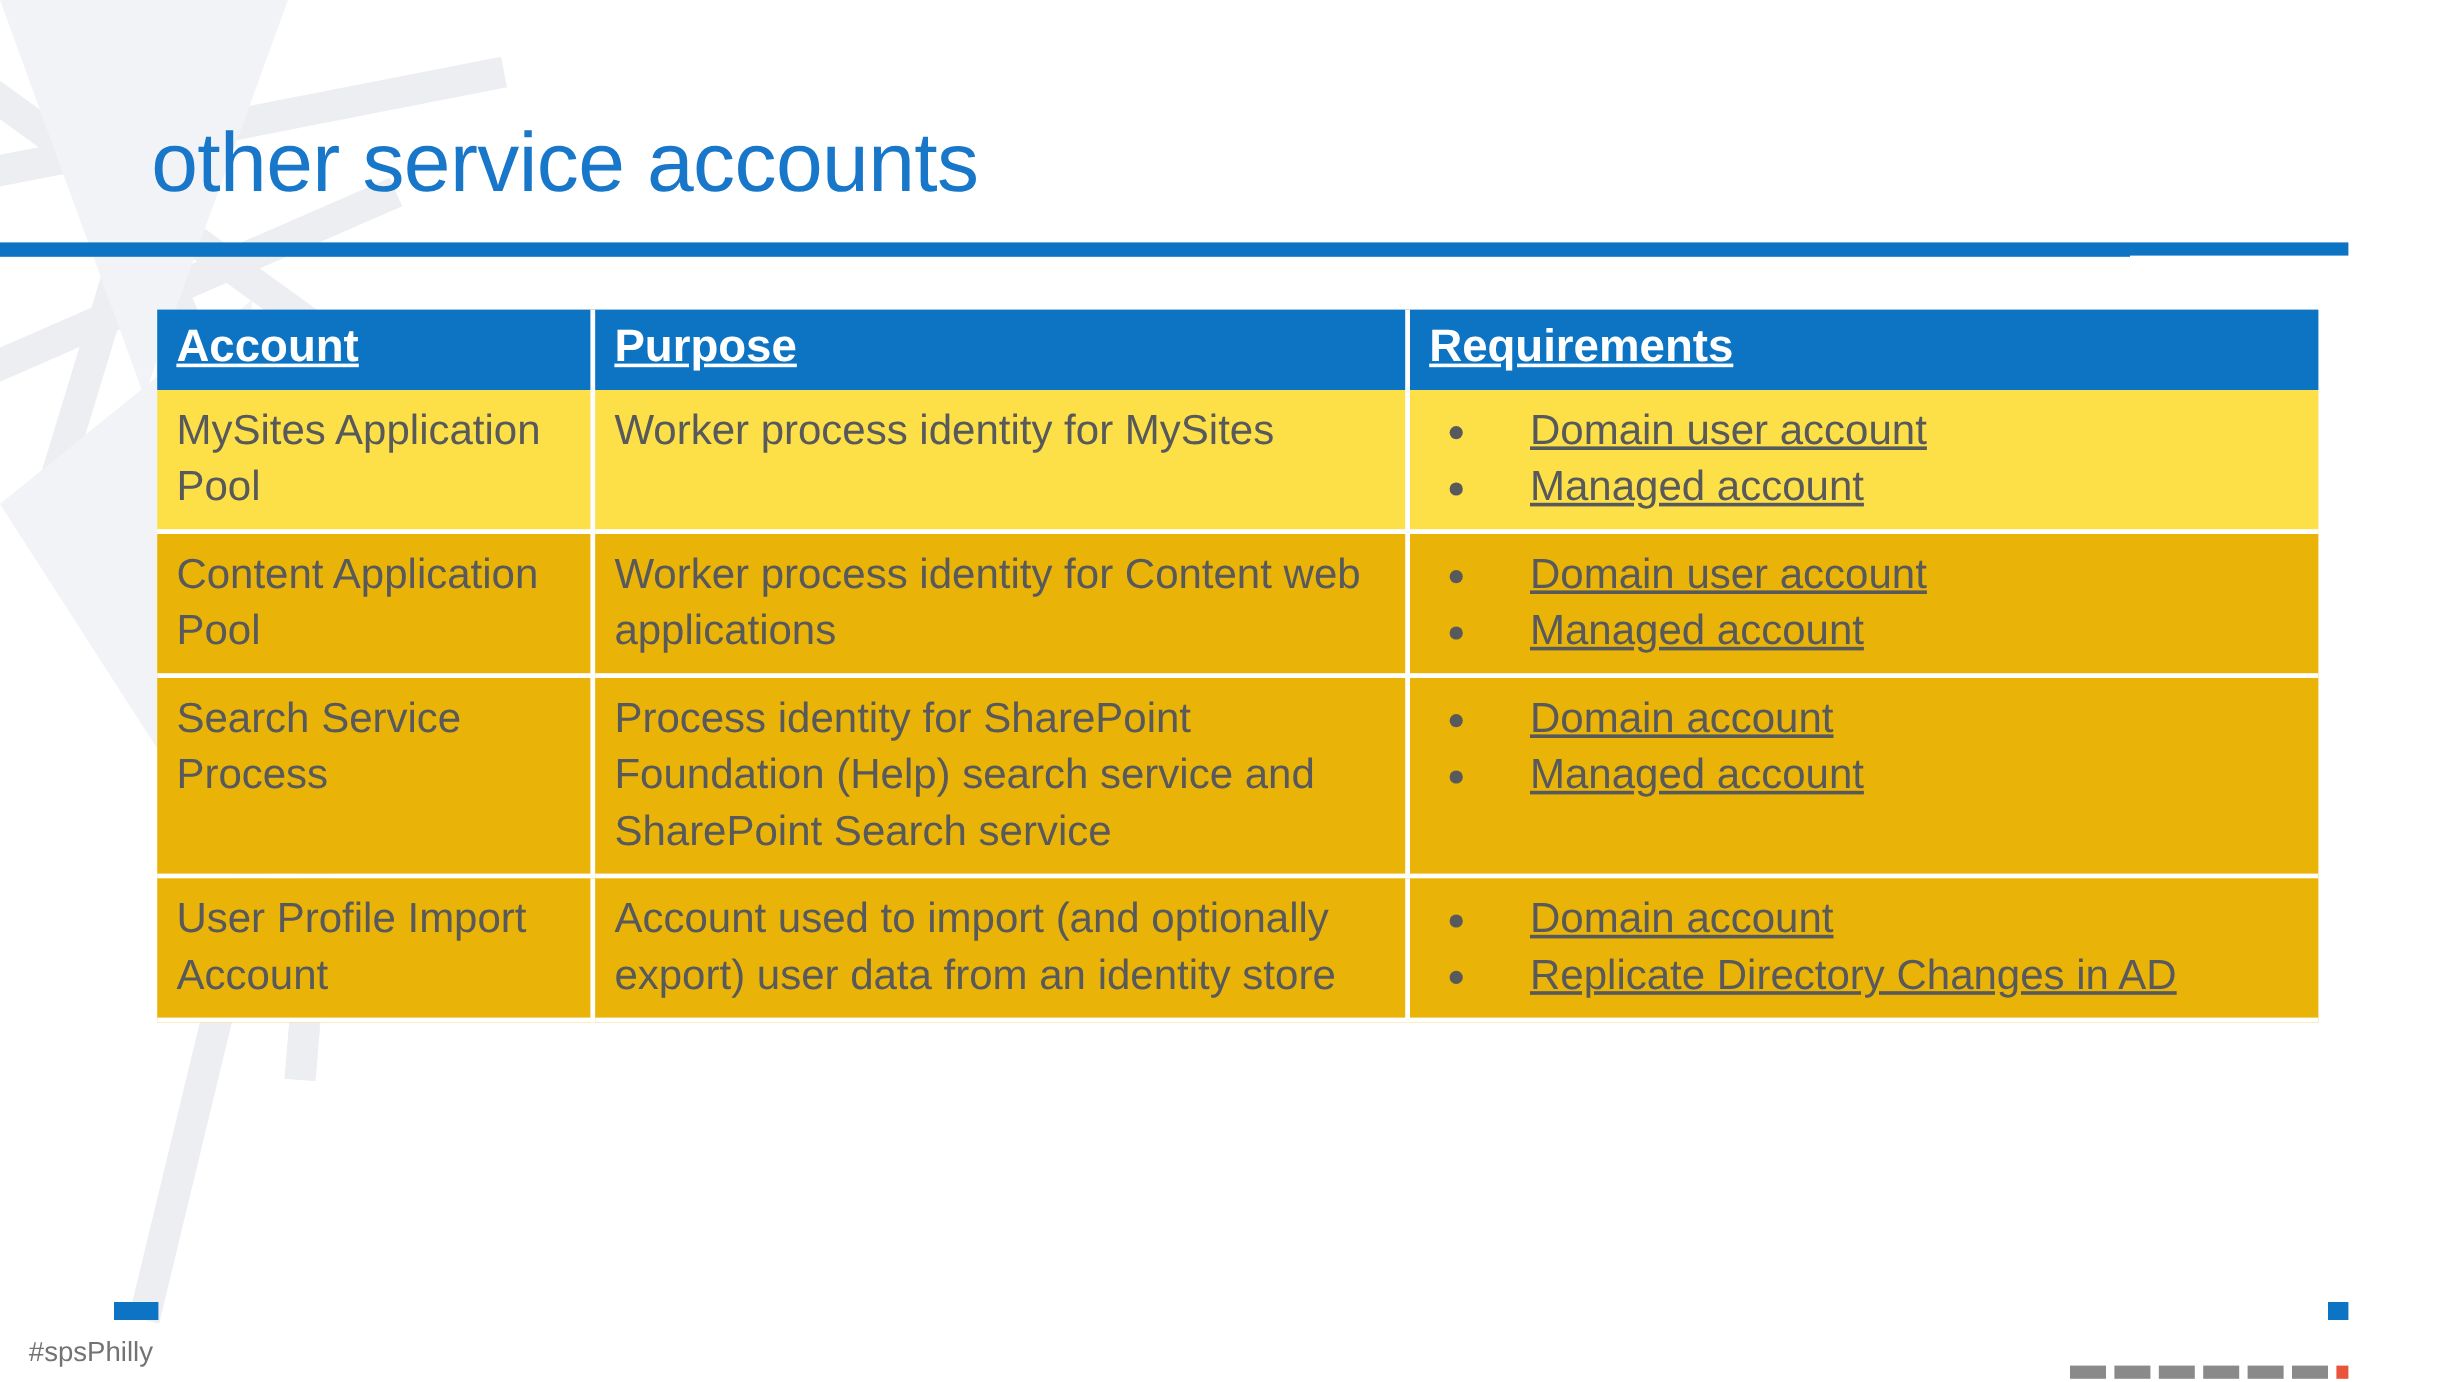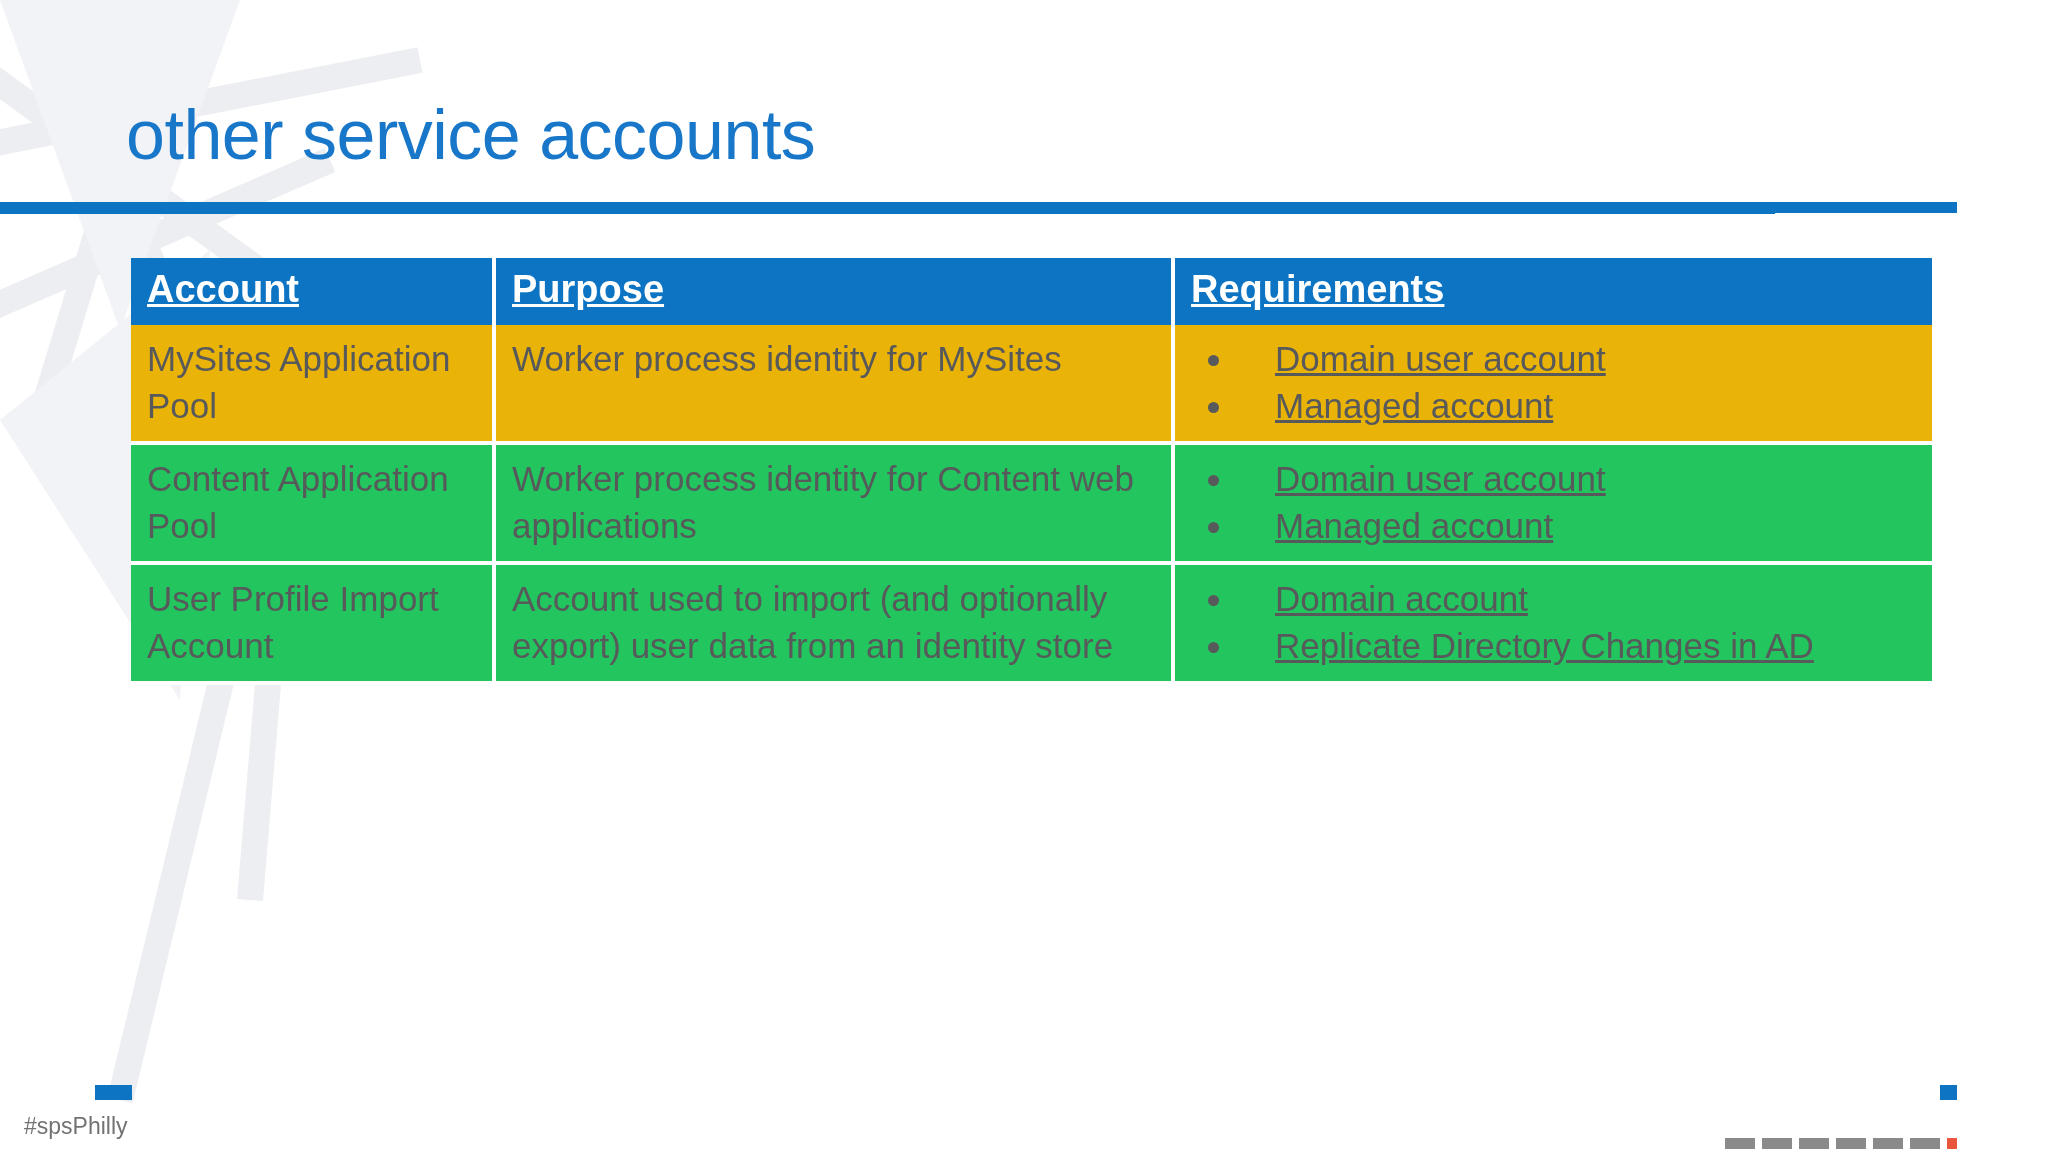--- a/index.html
+++ b/index.html
@@ -90,22 +90,22 @@
     font-size: 35px;
     line-height: 47px;
     color: #58595B;
     vertical-align: top;
     padding: 10px 12px 12px 16px;
     border-right: 4px solid #ffffff;
     border-bottom: 4px solid #ffffff;
   }
   #table td:last-child { border-right: none; text-decoration: underline; }
 
-  tr.band-a td { background: #eab308; }
-  tr.band-b td { background: #22c55e; }
+  tr.band-a td { background: #fde047; }
+  tr.band-b td { background: #eab308; }
 
   td.req { padding-left: 16px; }
 
   ul.reqlist { list-style: none; }
   ul.reqlist li {
     position: relative;
     padding-left: 84px;
     line-height: 47px;
   }
   ul.reqlist li::before {
@@ -218,20 +218,30 @@
         <td>Content Application Pool</td>
         <td>Worker process identity for Content web applications</td>
         <td class="req">
           <ul class="reqlist">
             <li>Domain user account</li>
             <li>Managed account</li>
           </ul>
         </td>
       </tr>
       <tr class="band-b">
+        <td>Search Service Process</td>
+        <td>Process identity for SharePoint Foundation (Help) search service and SharePoint Search service</td>
+        <td class="req">
+          <ul class="reqlist">
+            <li>Domain account</li>
+            <li>Managed account</li>
+          </ul>
+        </td>
+      </tr>
+      <tr class="band-b">
         <td>User Profile Import Account</td>
         <td>Account used to import (and optionally export) user data from an identity store</td>
         <td class="req">
           <ul class="reqlist">
             <li>Domain account</li>
             <li>Replicate Directory Changes in AD</li>
           </ul>
         </td>
       </tr>
     </tbody>

